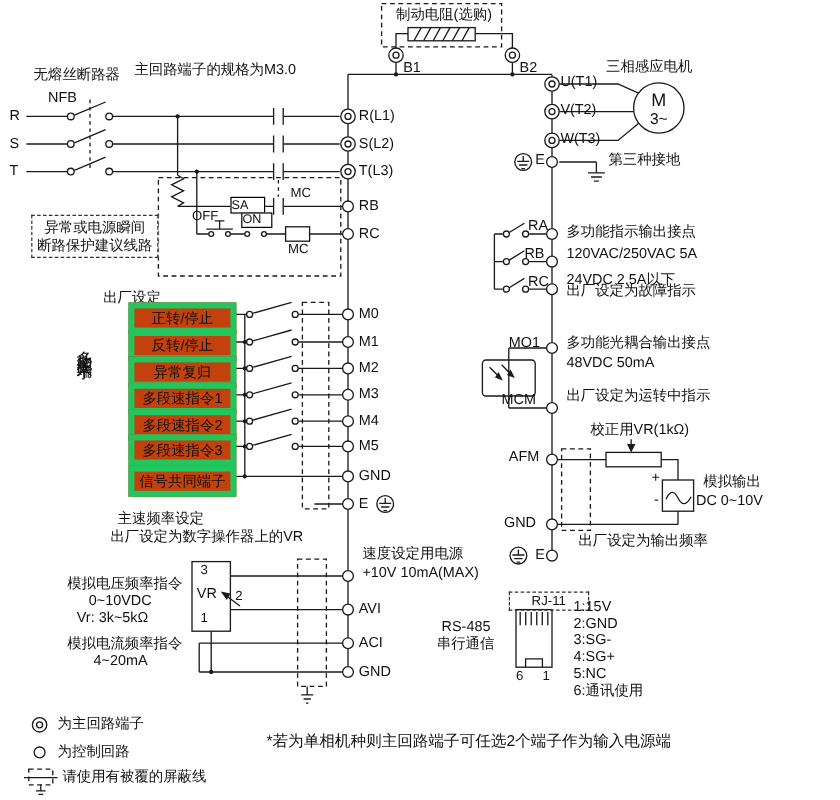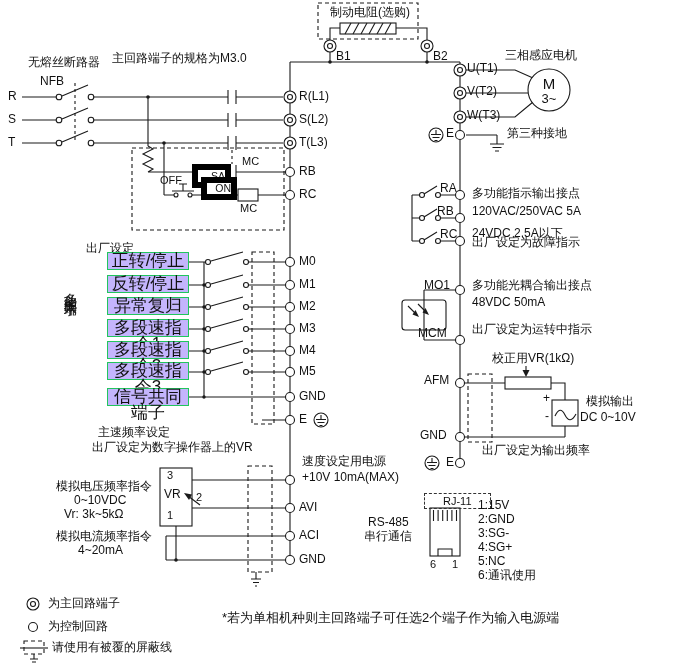--- a/index.html
+++ b/index.html
@@ -11,23 +11,23 @@
   svg .dash2{stroke-dasharray:3 3}
   svg .wfill{fill:#fff}
   svg .dot{fill:#1a1a1a;stroke:none}
   svg .arrow{fill:#1a1a1a;stroke:none}
   .lbl{position:absolute;font-size:12px;line-height:1.15;white-space:nowrap}
   .s11{font-size:11px}
   .s13{font-size:13px}
   .ctr{text-align:center}
   .note-box{position:absolute;border:1px dashed #333;font-size:12px;text-align:center;
             padding:2px 1px;line-height:1.25;background:#fff}
-  .inbox{position:absolute;border:1px solid #22c55e;width:80px;height:16px;line-height:16px;
-         font-size:17px;text-align:center;background:#c4b5fd}
-  .sabox{position:absolute;border:6px solid #000000;background:#fff;text-align:right;
+  .inbox{position:absolute;border:5px solid #22c55e;width:80px;height:16px;line-height:16px;
+         font-size:12px;text-align:center;background:#c2410c}
+  .sabox{position:absolute;border:1px solid #000000;background:#fff;text-align:left;
          font-size:10.5px}
   .rjlbl{position:absolute;border:1px dashed #333;font-size:11px;padding:0 18px;line-height:14px}
   .vert{position:absolute;writing-mode:vertical-rl;text-orientation:upright;font-size:13px;
         letter-spacing:2px;line-height:1}
 </style>
 </head>
 <body>
 
 <div class="stage">
 
@@ -223,20 +223,24 @@
 <div class="lbl" style="left:28px;top:56px">无熔丝断路器</div>
 <div class="lbl" style="left:40px;top:75px">NFB</div>
 <div class="lbl" style="left:112px;top:52px">主回路端子的规格为M3.0</div>
 <div class="lbl" style="left:8px;top:90px">R</div>
 <div class="lbl" style="left:8px;top:113px">S</div>
 <div class="lbl" style="left:8px;top:136px">T</div>
 <div class="lbl" style="left:299px;top:90px">R(L1)</div>
 <div class="lbl" style="left:299px;top:113px">S(L2)</div>
 <div class="lbl" style="left:299px;top:136px">T(L3)</div>
 
+<div class="note-box" style="left:26px;top:179px;width:102px">
+  <div>异常或电源瞬间</div>
+  <div>断路保护建议线路</div>
+</div>
 <div class="sabox" style="left:192px;top:164px;width:27px;height:12px;line-height:12px">SA</div>
 <div class="lbl s11" style="left:242px;top:155px">MC</div>
 <div class="lbl s11" style="left:160px;top:174px">OFF</div>
 <div class="sabox" style="left:201px;top:177px;width:24px;height:11px;line-height:11px">ON</div>
 <div class="lbl s11" style="left:240px;top:202px">MC</div>
 <div class="lbl" style="left:299px;top:165px">RB</div>
 <div class="lbl" style="left:299px;top:188px">RC</div>
 
 <div class="lbl" style="left:86px;top:242px">出厂设定</div>
 <div class="inbox" style="left:107px;top:252px">正转/停止</div>

